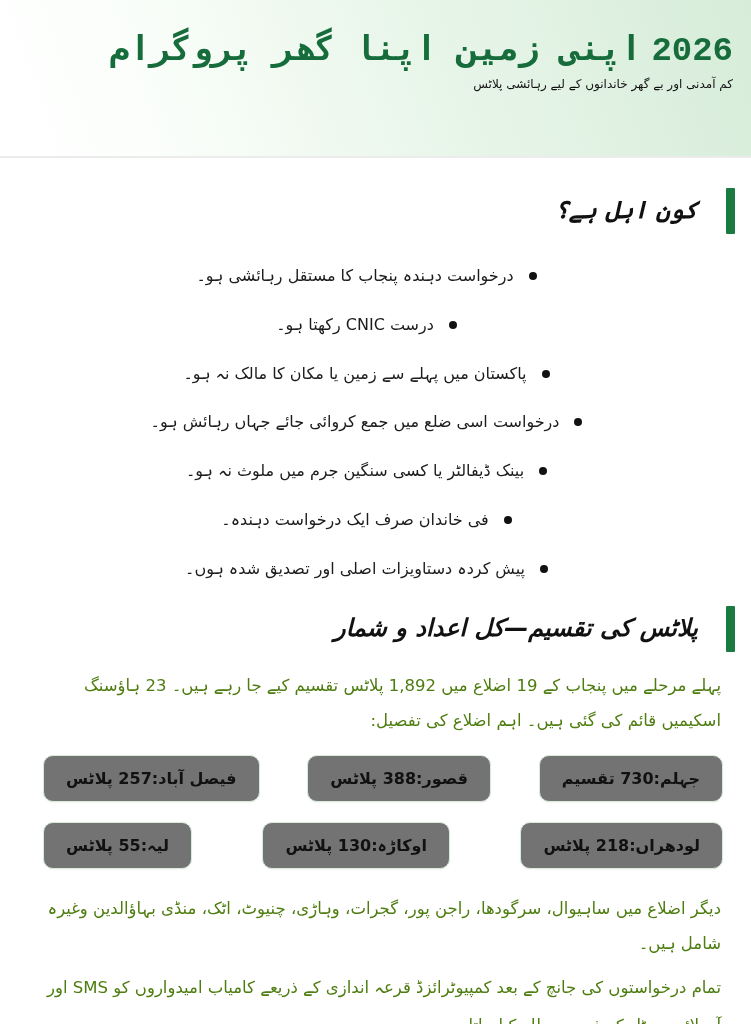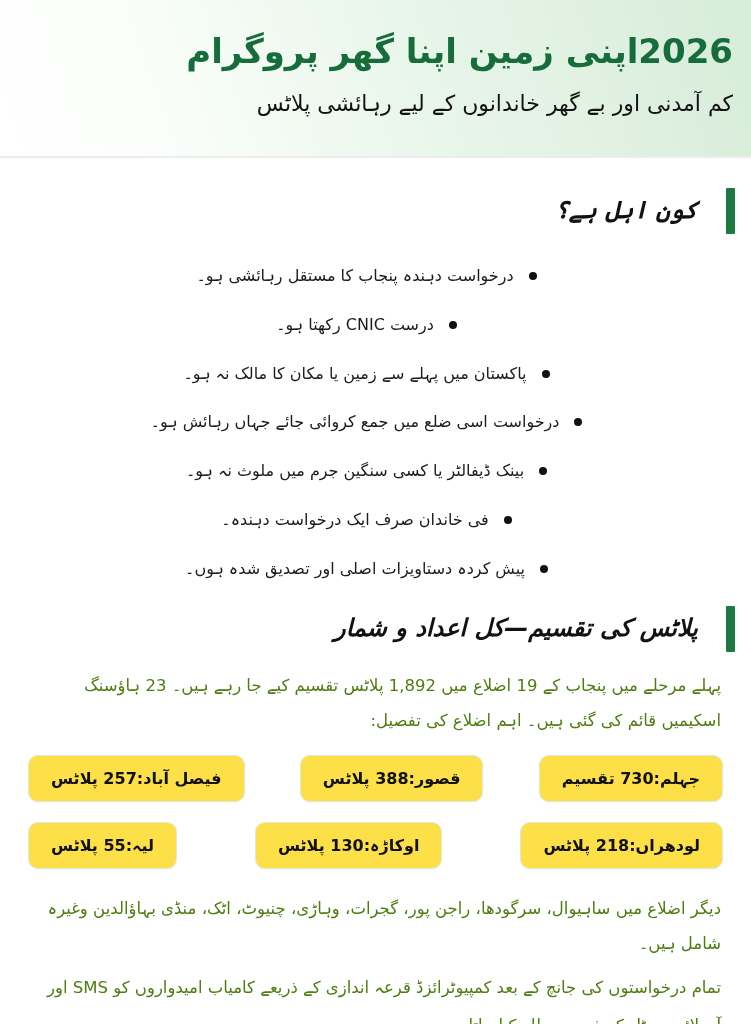--- a/index.html
+++ b/index.html
@@ -22,31 +22,32 @@
     height: 158px;
     padding: 26px 18px 0 18px;
     background: linear-gradient(250deg, #d7ecd9 0%, #e9f6ea 45%, #fbfefb 80%, #ffffff 100%);
     border-bottom: 2px solid #ececec;
   }
   .title-row {
     display: flex;
     direction: ltr;
     justify-content: flex-end;
     align-items: flex-end;
+    gap: 10px;
+    font-family: Liberation Mono, monospace;
   }
   .title-text, .title-year {
     font-size: 34px;
     font-weight: bold;
     color: #166d3b;
     line-height: 1.5;
   }
   .subtitle {
-    margin-top: 14px;
     text-align: right;
-    font-size: 22px;
+    font-size: 12px;
     color: #121212;
   }
 
   
   .section-heading {
     display: flex;
     align-items: center;
     gap: 28px;
     padding-left: 30px;
     margin-right: 16px;
@@ -105,29 +106,30 @@
   
   .chips {
     display: flex;
     flex-wrap: wrap;
     justify-content: space-between;
     row-gap: 20px;
     column-gap: 12px;
     margin: 16px 28px 0 28px;
   }
   .chip {
-    background: #fde047;
+    background: #737373;
     border: 1.5px solid #d9ecda;
     border-radius: 10px;
     padding: 13px 22px;
     font-size: 16px;
     font-weight: bold;
     color: #111111;
     white-space: nowrap;
     box-shadow: 0 1px 2px rgba(0,0,0,0.04);
+    margin-left: 15px;
   }
   .para.other { margin-top: 22px; }
   .para.notify { margin-top: 8px; line-height: 2.25; }
 </style>
 </head>
 <body>
 
 <div class="page">
 
   <header class="header">

